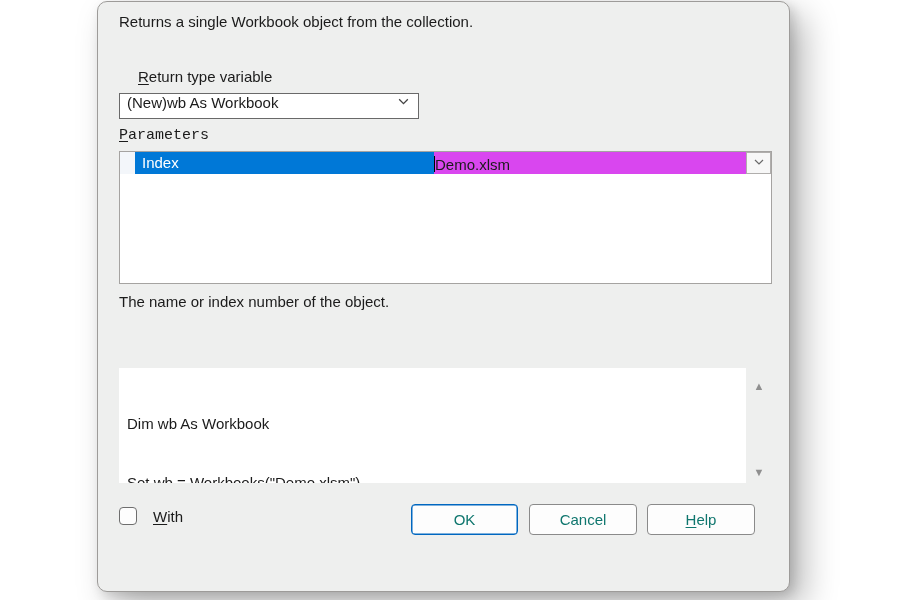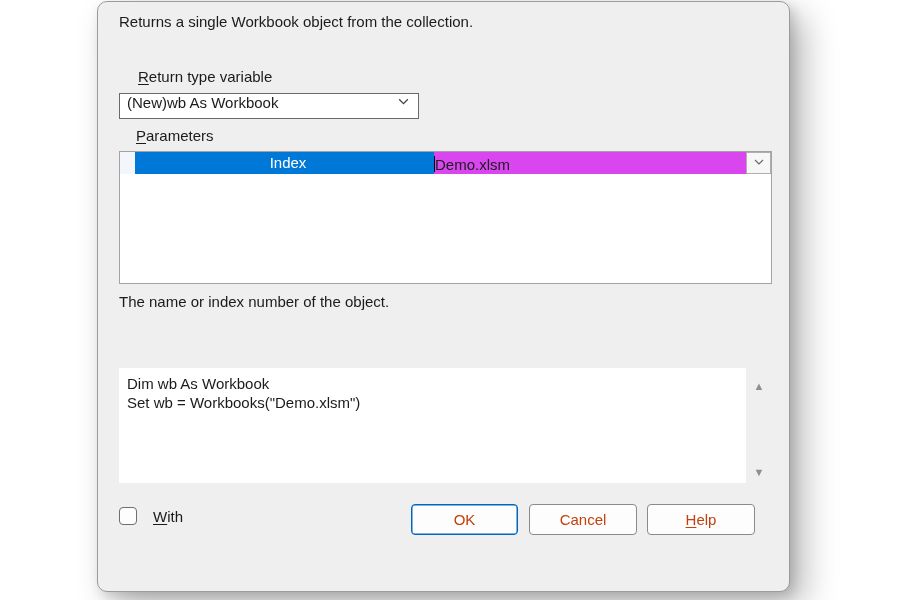--- a/index.html
+++ b/index.html
@@ -57,21 +57,21 @@
   }
   .combo .combo-value { flex: 1 1 auto; white-space: nowrap; overflow: hidden; }
   
   .param-grid {
     position: absolute;
     left: 21px; top: 149px;
     width: 653px; height: 133px;
     background: #ffffff;
     border: 1px solid #a5a3a1;
   }
-  .param-row { display: flex; height: 22px; text-align: center; }
+  .param-row { display: flex; height: 22px; }
   .row-header { width: 15px; height: 22px; background: #f3f6fa; }
   .cell-name {
     width: 299px; height: 22px;
     background: #0078d7;
     color: #ffffff;
     font-size: 15px;
     padding: 2px 0 0 7px;
   }
   .cell-value {
     flex: 1 1 auto; height: 22px;
@@ -92,21 +92,21 @@
   .code-box {
     position: absolute;
     left: 21px; top: 366px;
     width: 627px; height: 115px;
     background: #ffffff;
     font-size: 15px;
     line-height: 19px;
     padding: 6px 8px;
     overflow: hidden;
   }
-  .code-line { white-space: pre; }
+  .code-line { white-space: pre; margin-top: 40px; }
   .scroll-arrow {
     position: absolute;
     left: 650px;
     width: 22px; height: 14px;
     font-size: 11px;
     color: #8f8f8f;
     text-align: center;
     line-height: 14px;
     background: transparent; border: none;
   }
@@ -126,21 +126,21 @@
     border-radius: 4px;
   }
   .btn {
     position: absolute;
     top: 502px;
     height: 31px;
     background: #fdfdfd;
     border: 1px solid #8a8a8a;
     border-radius: 4px;
     font-size: 15px;
-    color: #c2410c;
+    color: #0f766e;
     font-family: "Liberation Sans", sans-serif;
   }
   .btn.default { border: 1px solid #0067c0; box-shadow: inset 0 0 0 0.5px #0067c0; }
   .btn-ok { left: 313px; width: 107px; }
   .btn-cancel { left: 431px; width: 108px; }
   .btn-help { left: 549px; width: 108px; text-align: center; }
 </style>
 </head>
 <body>
 
@@ -155,21 +155,21 @@
 
     <div class="combo">
       <span class="combo-value">(New)wb As Workbook</span>
       <span>
         <svg width="13" height="13" viewBox="0 0 12 12">
             <path d="M2 4l4 4 4-4" fill="none" stroke="#454545" stroke-width="1.2"></path>
           </svg>
       </span>
     </div>
 
-    <div class="static-text" style="left:38px; top:125px;"><span class="accel">P</span><span>arameters</span></div>
+    <div class="static-text" style="left:21px; top:125px;font-family:Liberation Mono, monospace;"><span class="accel">P</span><span>arameters</span></div>
 
     <div class="param-grid">
       <div class="param-row">
         <div class="row-header"></div>
         <div class="cell-name">Index</div>
         <div class="cell-value">
             <span class="text-cursor"></span>
             <span>Demo.xlsm</span>
           </div>
         <div class="cell-drop-btn">

